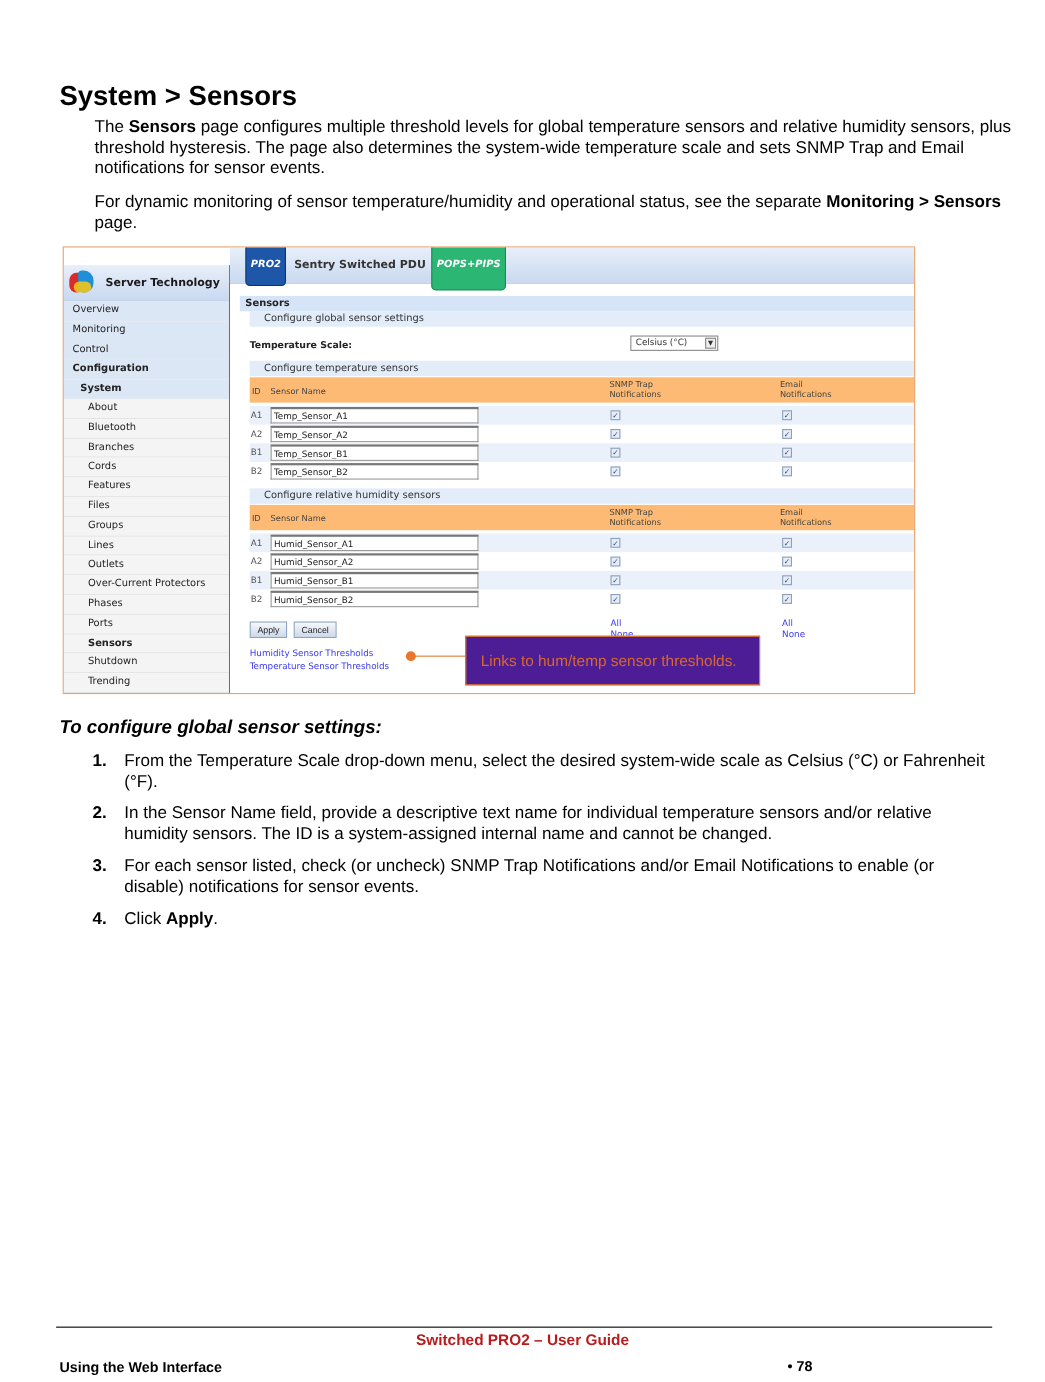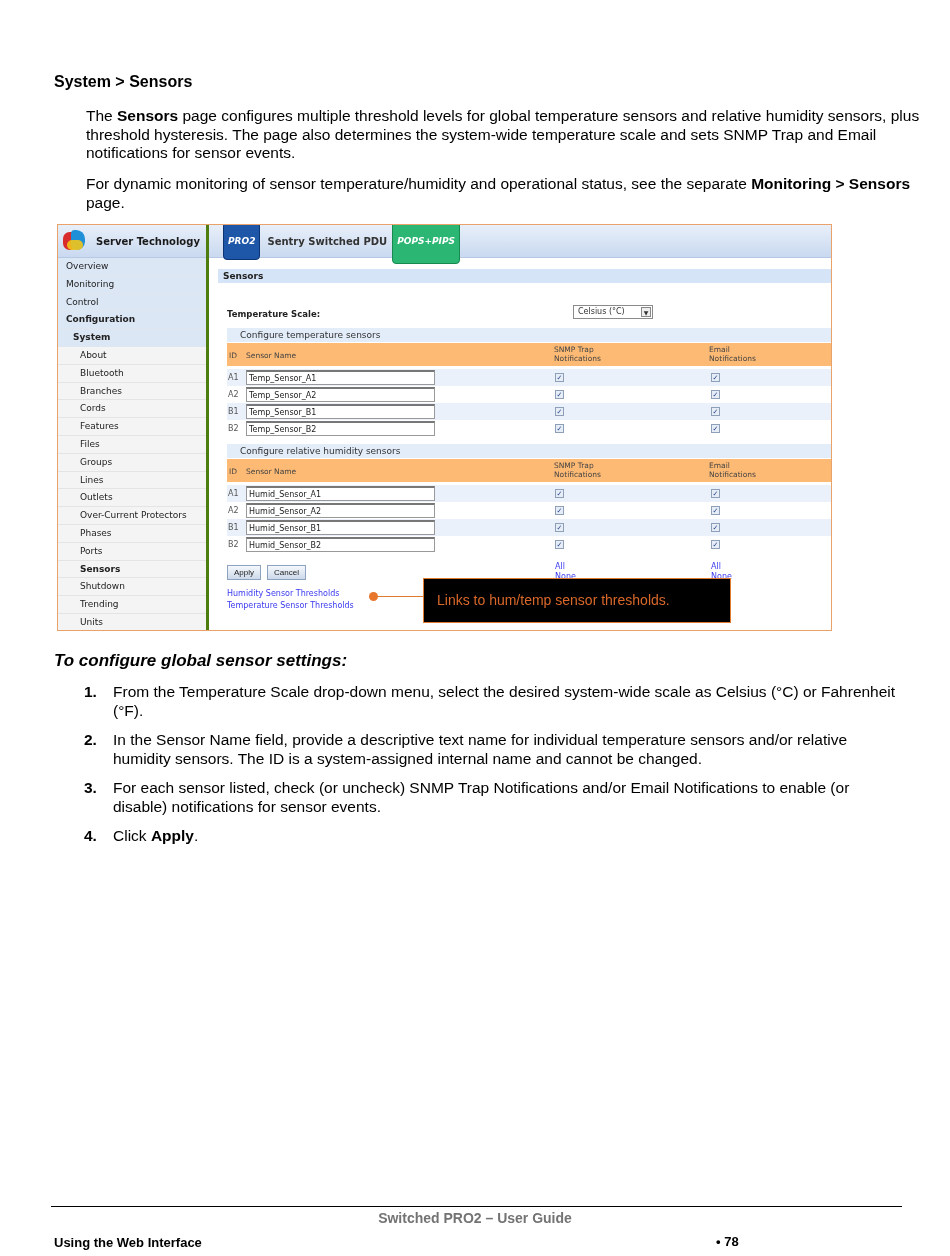--- a/index.html
+++ b/index.html
@@ -1,27 +1,27 @@
 <!DOCTYPE html>
 <html><head>
 <meta charset="utf-8">
 <style>
   * { box-sizing: border-box; margin: 0; padding: 0; }
   html, body { width: 950px; height: 1256px; background: #fff; }
   body { position: relative; font-family: "Liberation Sans", sans-serif; color: #000; overflow: hidden; }
 
-  .doc-title { position: absolute; left: 54px; top: 73px; font-size: 16px; font-weight: bold; }
+  .doc-title { position: absolute; left: 54px; top: 73px; font-size: 25px; font-weight: bold; }
   .para { position: absolute; left: 54px; width: 850px; font-size: 15.5px; line-height: 18.5px; margin-left: 32px; }
   .p1 { top: 107px; }
   .p2 { top: 175px; }
   b { font-weight: bold; }
 
   
   .shot { position: absolute; left: 57px; top: 224px; width: 775px; height: 407px; border: 1px solid #e8a26a; background: #fff; overflow: hidden; font-family: "DejaVu Sans", sans-serif; }
-  .side { position: absolute; left: 0; top: 0; width: 151px; height: 405px; border-right: 3px solid #4d7c0f; background: #fff; }
+  .side { position: absolute; left: 0; top: 16px; width: 151px; height: 405px; border-right: 1px solid #4d7c0f; background: #fff; }
   .brand { height: 33px; background: linear-gradient(#e8eff9, #c9d9f0); border-bottom: 1px solid #b6c8e3; display: flex; align-items: center; padding-left: 5px; }
   .logo { width: 24px; height: 22px; position: relative; margin-right: 9px; }
   .logo .l1 { position: absolute; left: 0; top: 2px; width: 13px; height: 18px; background: #d82c2c; border-radius: 8px 3px 8px 8px; }
   .logo .l2 { position: absolute; left: 8px; top: 0; width: 14px; height: 20px; background: #1f8fd8; border-radius: 4px 10px 10px 6px; }
   .logo .l3 { position: absolute; left: 4px; top: 10px; width: 16px; height: 10px; background: #f3c419; border-radius: 8px; opacity: .9; }
   .brand-name { font-size: 10px; font-weight: bold; color: #1a1a1a; }
   .nav-item { height: 17.8px; font-size: 9px; line-height: 17.8px; padding-left: 8px; color: #222; border-bottom: 1px solid #e0e6ef; }
   .nav-top { background: #dce7f6; }
   .nav-sys { background: #dce7f6; padding-left: 15px; }
   .nav-sub { background: #f4f4f4; padding-left: 22px; border-bottom: 1px solid #e4e4e4; }
@@ -46,31 +46,31 @@
   .data-row { position: absolute; left: 18px; right: 0; height: 17px; font-size: 8px; color: #333; }
   .data-row.alt { background: #eaf1fb; padding-left: 39px; }
   .rid { position: absolute; left: 1px; top: 4px; font-size: 8px; color: #555; }
   .name-input { position: absolute; left: 19px; top: 1px; width: 189px; height: 15px; border: 1px solid #999; border-top: 2px solid #777; background: #fff; font-size: 8px; line-height: 12px; padding-left: 2px; color: #222; font-family: "DejaVu Sans", sans-serif; }
   .cb { position: absolute; top: 4px; width: 9px; height: 9px; border: 1px solid #8e9fb8; background: #e6edf7; font-size: 7px; line-height: 8px; text-align: center; color: #2a4a8a; }
   .cb.snmp { left: 328px; }
   .cb.email { left: 484px; }
 
   .btn { position: absolute; top: 340px; height: 15px; font-size: 8px; line-height: 13px; padding: 0 6px; background: linear-gradient(#f5f8fc, #cdd9ea); border: 1px solid #8ea3c0; color: #222; }
   .link { position: absolute; font-size: 8px; color: #3a3af0; }
-  .callout { position: absolute; left: 214px; top: 353px; width: 308px; height: 45px; border: 1px solid #e07a2e; background: #000000; font-family: "Liberation Sans", sans-serif; font-size: 14px; color: #d9682a; line-height: 43px; padding-left: 13px; }
+  .callout { position: absolute; left: 214px; top: 353px; width: 268px; height: 45px; border: 1px solid #e07a2e; background: #4c1d95; font-family: "Liberation Sans", sans-serif; font-size: 14px; color: #d9682a; line-height: 43px; padding-left: 13px; }
   .lead-line { position: absolute; left: 165px; top: 371px; width: 50px; height: 1px; background: #e07a2e; }
   .lead-dot { position: absolute; left: 160px; top: 367px; width: 9px; height: 9px; border-radius: 50%; background: #e8762c; }
 
   .h2 { position: absolute; left: 54px; top: 651px; font-size: 17px; font-weight: bold; font-style: italic; }
   .steps { position: absolute; left: 84px; top: 683px; width: 820px; }
   .step { position: relative; font-size: 15.5px; line-height: 18.5px; padding-left: 29px; margin-bottom: 11px; }
   .step .num { position: absolute; left: 0; top: 0; font-weight: bold; }
 
   .foot-rule { position: absolute; left: 51px; top: 1206px; width: 851px; height: 1px; background: #000; }
-  .foot-title { position: absolute; left: 0; width: 950px; top: 1210px; text-align: center; font-size: 14px; font-weight: bold; color: #737373; }
+  .foot-title { position: absolute; left: 0; width: 950px; top: 1210px; text-align: center; font-size: 14px; font-weight: bold; color: #b91c1c; }
   .foot-left { position: absolute; left: 54px; top: 1235px; font-size: 13px; font-weight: bold; }
   .foot-right { position: absolute; left: 716px; top: 1234px; font-size: 13px; font-weight: bold; }
 </style>
 </head>
 <body>
 
 <div class="doc-title">System &gt; Sensors</div>
 
 <p class="para p1"><span>The </span><b>Sensors</b><span> page configures multiple threshold levels for global temperature sensors and relative humidity sensors, plus threshold hysteresis. The page also determines the system-wide temperature scale and sets SNMP Trap and Email notifications for sensor events.</span></p>
 <p class="para p2"><span>For dynamic monitoring of sensor temperature/humidity and operational status, see the separate </span><b>Monitoring &gt; Sensors</b><span> page.</span></p>
@@ -112,20 +112,21 @@
 
   <div class="main">
     <div class="topbar">
       <span class="pro-badge">PRO2</span>
       <span class="product">Sentry Switched PDU</span>
       <span class="pops-badge">POPS+PIPS</span>
     </div>
 
     <div class="sec" style="top:44px;">
       <div class="sec-head">Sensors</div>
+      <div class="sub-head">Configure global sensor settings</div>
     </div>
 
     <div class="row" style="top:84px;">
       <span class="lbl-strong">Temperature Scale:</span>
       <div class="select">
         <span>Celsius (°C)</span>
         <span class="arr">▼</span>
       </div>
     </div>
 

